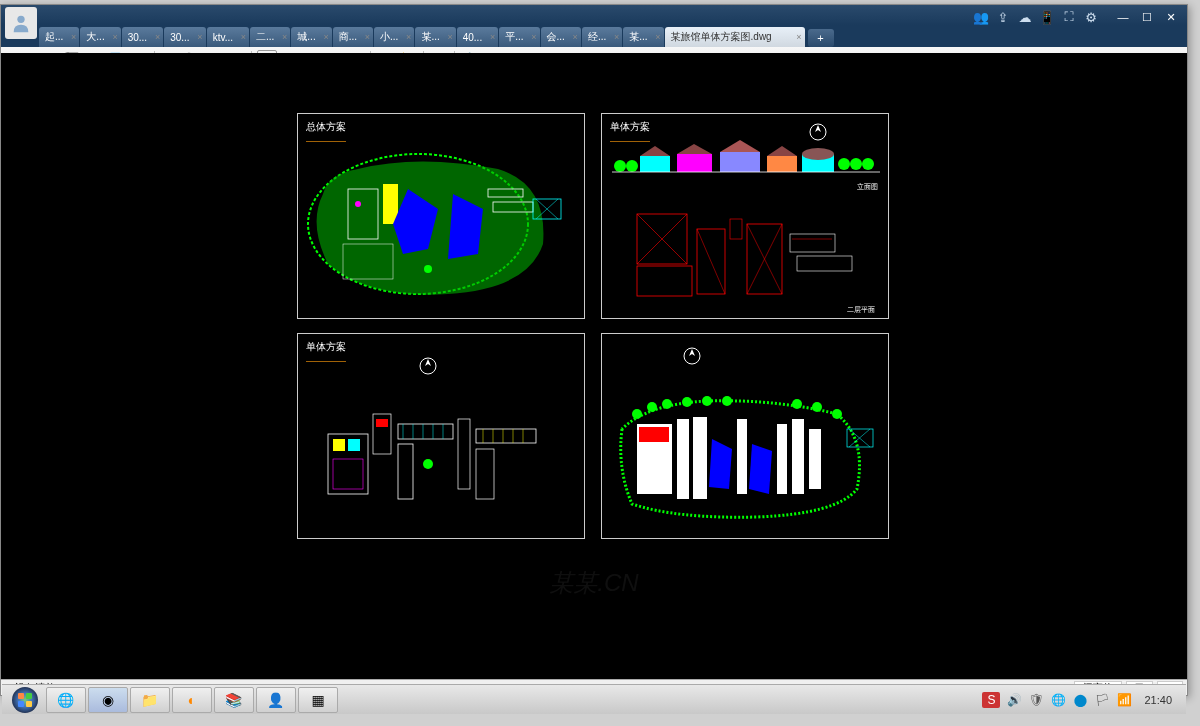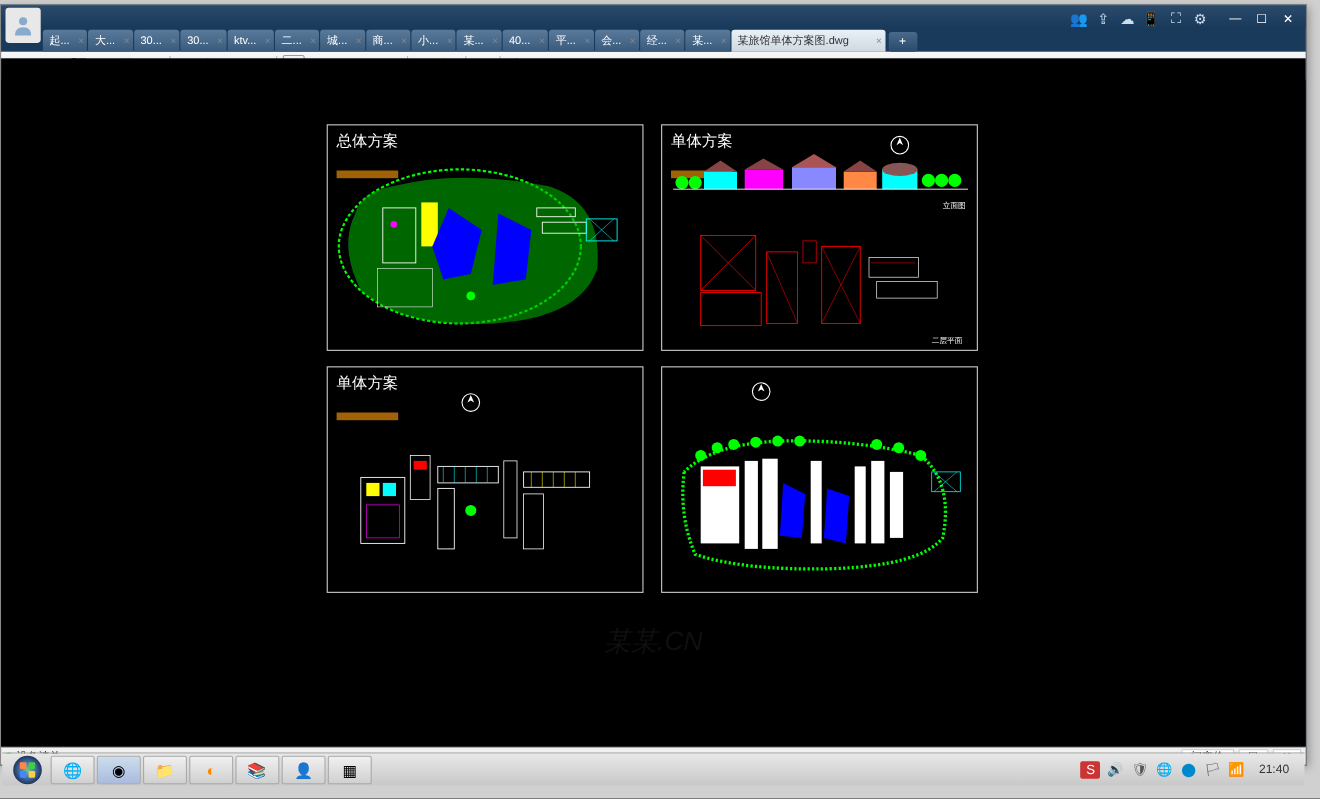--- a/index.html
+++ b/index.html
@@ -22,21 +22,21 @@
 .win-controls { display: flex; gap: 4px; margin-left: 8px; }
 .win-btn { width: 20px; height: 16px; color: #fff; display: flex; align-items: center; justify-content: center; cursor: pointer; font-size: 11px; }
 
 .toolbar { height: 26px; background: linear-gradient(#f8f8f8, #e0e0e0); border-bottom: 1px solid #aaa; display: flex; align-items: center; padding: 0 4px 0 40px; gap: 2px; }
 .tool-btn { width: 20px; height: 20px; display: flex; align-items: center; justify-content: center; cursor: pointer; border-radius: 2px; font-size: 14px; color: #555; }
 .tool-sep { width: 1px; height: 18px; background: #bbb; margin: 0 3px; }
 
 .canvas-area { position: absolute; left: 0; top: 48px; right: 0; bottom: 16px; background: #000; overflow: hidden; }
 
 .drawing-panel { position: absolute; border: 1px solid #ccc; background: #000; }
-.panel-title { position: absolute; top: 6px; left: 8px; color: #fff; font-size: 14px; border-bottom: 7px solid #a16207; padding-bottom: 17px; }
+.panel-title { position: absolute; top: 6px; left: 8px; color: #fff; font-size: 10px; border-bottom: 1px solid #a16207; padding-bottom: 7px; }
 .compass { position: absolute; width: 20px; height: 20px; }
 .compass svg { width: 100%; height: 100%; }
 
 .status-bar { position: absolute; bottom: 0; left: 0; right: 0; height: 16px; background: #f0f0f0; border-top: 1px solid #aaa; display: flex; align-items: center; font-size: 10px; }
 .status-left { display: flex; align-items: center; gap: 3px; padding-left: 3px; }
 .status-dot { width: 8px; height: 8px; border-radius: 50%; background: #3c3; }
 .status-right { margin-left: auto; display: flex; gap: 4px; padding-right: 4px; }
 .status-btn { padding: 0 8px; border: 1px solid #ccc; background: #fff; height: 14px; display: flex; align-items: center; cursor: pointer; }
 
 .taskbar { position: absolute; left: 2px; bottom: 12px; width: 1184px; height: 30px; background: linear-gradient(#e8e8e8, #c8c8c8); border-top: 1px solid #aaa; display: flex; align-items: center; padding: 0 4px; gap: 2px; }

